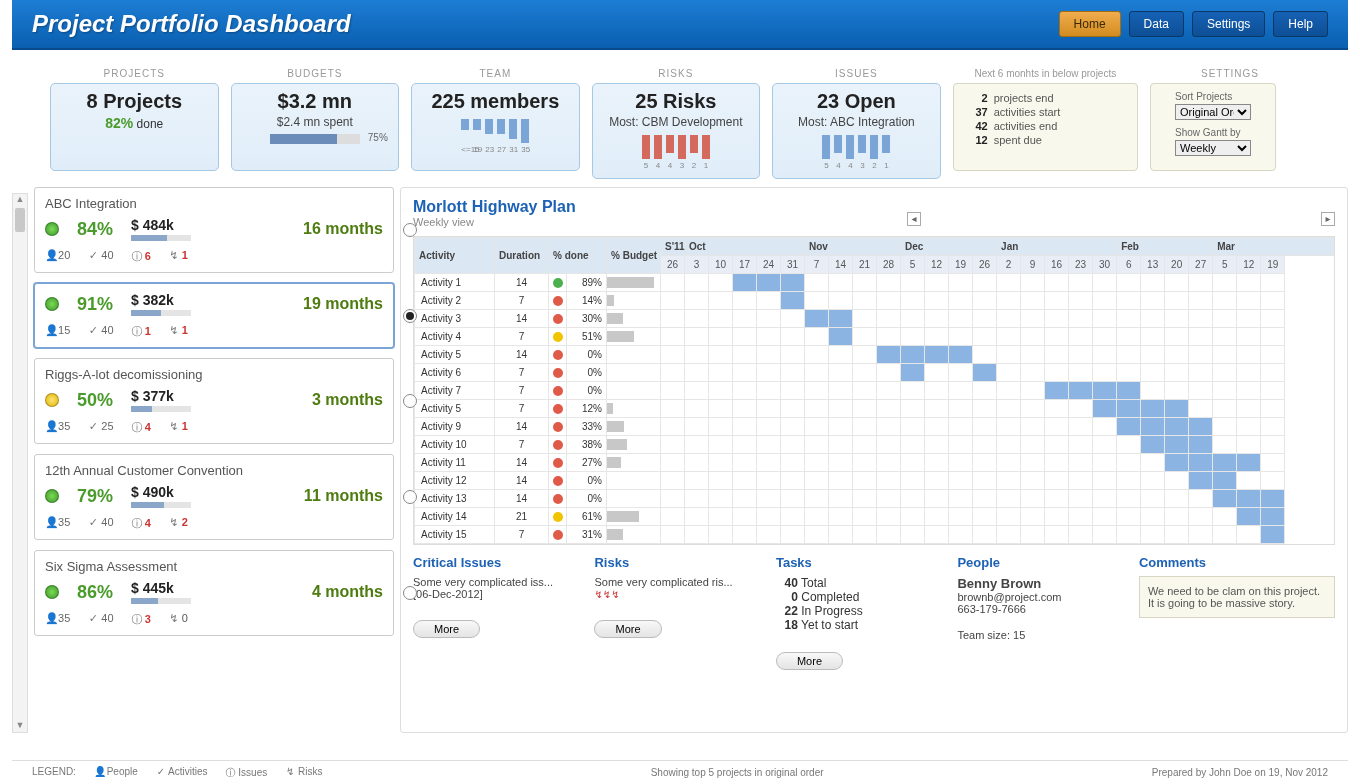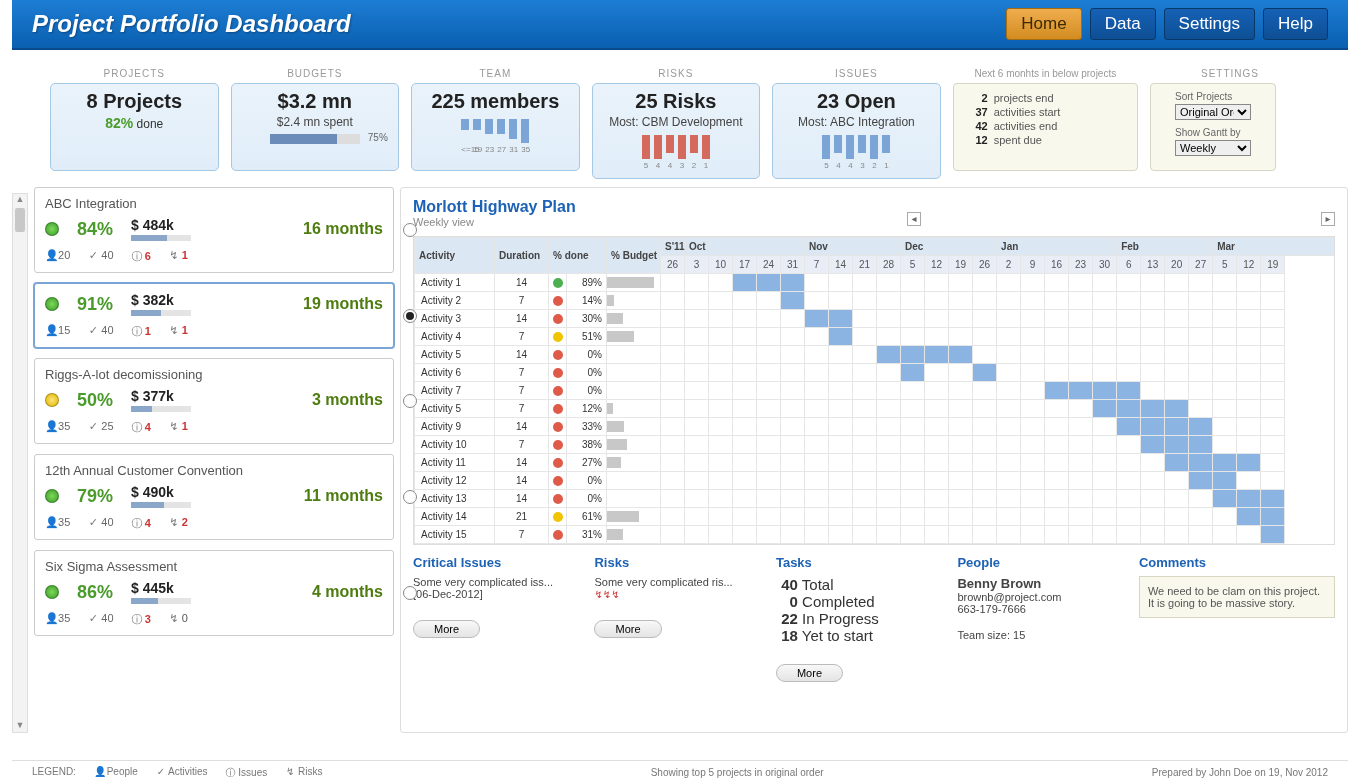--- a/index.html
+++ b/index.html
@@ -15,21 +15,21 @@
   margin: 0 12px;
 }
 .header h1 { color: #fff; font-size: 24px; font-style: italic; font-weight: bold; flex: 1; text-shadow: 1px 1px 2px rgba(0,0,0,0.3); }
 .header .btn {
   background: linear-gradient(#1661b5, #0d4f95);
   color: #fff;
   border: 1px solid #083868;
   padding: 5px 14px;
   margin-left: 8px;
   border-radius: 3px;
-  font-size: 17px;
+  font-size: 12px;
   cursor: pointer;
 }
 .header .btn.active { background: linear-gradient(#f0ad4e, #d28c20); border-color: #a66c10; color:#3a2a06; }
 
 .kpi-row {
   display: flex;
   gap: 12px;
   padding: 18px 50px 8px 50px;
 }
 .kpi-group { flex:1; }
@@ -109,21 +109,21 @@
 .gantt .bar-cell{ background:#8bb4e2;}
 .gantt .budget-bar{ position:relative;}
 .gantt .budget-bar .bb{ position:absolute; left:0; top:3px; bottom:3px; background:#c8c8c8;}
 .gantt .status-mini{ width:10px; height:10px; border-radius:50%; display:inline-block; vertical-align:middle;}
 
 .bottom-panels{ display:flex; gap:18px; margin-top:10px;}
 .panel{ flex:1;}
 .panel h3{ color:#1d62b4; font-size:13px; font-weight:bold; margin-bottom:6px;}
 .panel .txt{ font-size:11px; color:#444;}
 .panel .more-btn{ margin-top:20px; padding:2px 20px; font-size:11px; background:linear-gradient(#f8f8f8,#e4e4e4); border:1px solid #bbb; border-radius:9px; cursor:pointer;}
-.tasks .line{ font-size:15px;} .tasks .n{ font-weight:bold; display:inline-block; width:22px; text-align:right;}
+.tasks .line{ font-size:12px;} .tasks .n{ font-weight:bold; display:inline-block; width:22px; text-align:right;}
 .comments-box{ border:1px solid #d6d6c3; background:#f8f8ed; padding:8px; font-size:11px; color:#555;}
 
 .footer{ position:fixed; bottom:0; left:12px; right:12px; height:24px; border-top:1px solid #ddd; display:flex; align-items:center; font-size:10px; color:#777; padding:0 20px; background:#fff;}
 .footer .legend{ flex:0 0 auto; display:flex; gap:18px;}
 .footer .center{ flex:1; text-align:center;}
 .footer .right{ flex:0 0 auto;}
 
 .spike{ display:inline-block; color:#c33; font-size:10px;}
 </style>
 </head>

